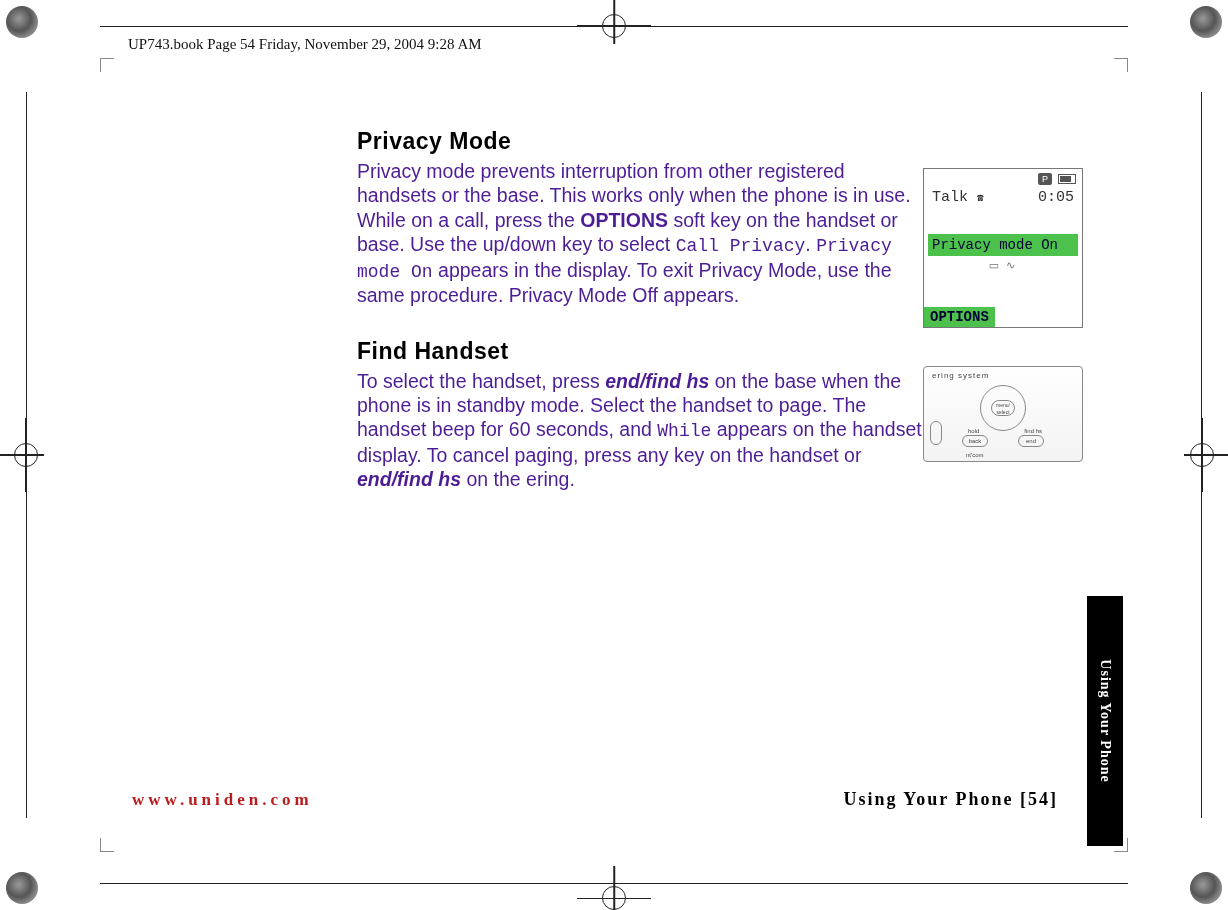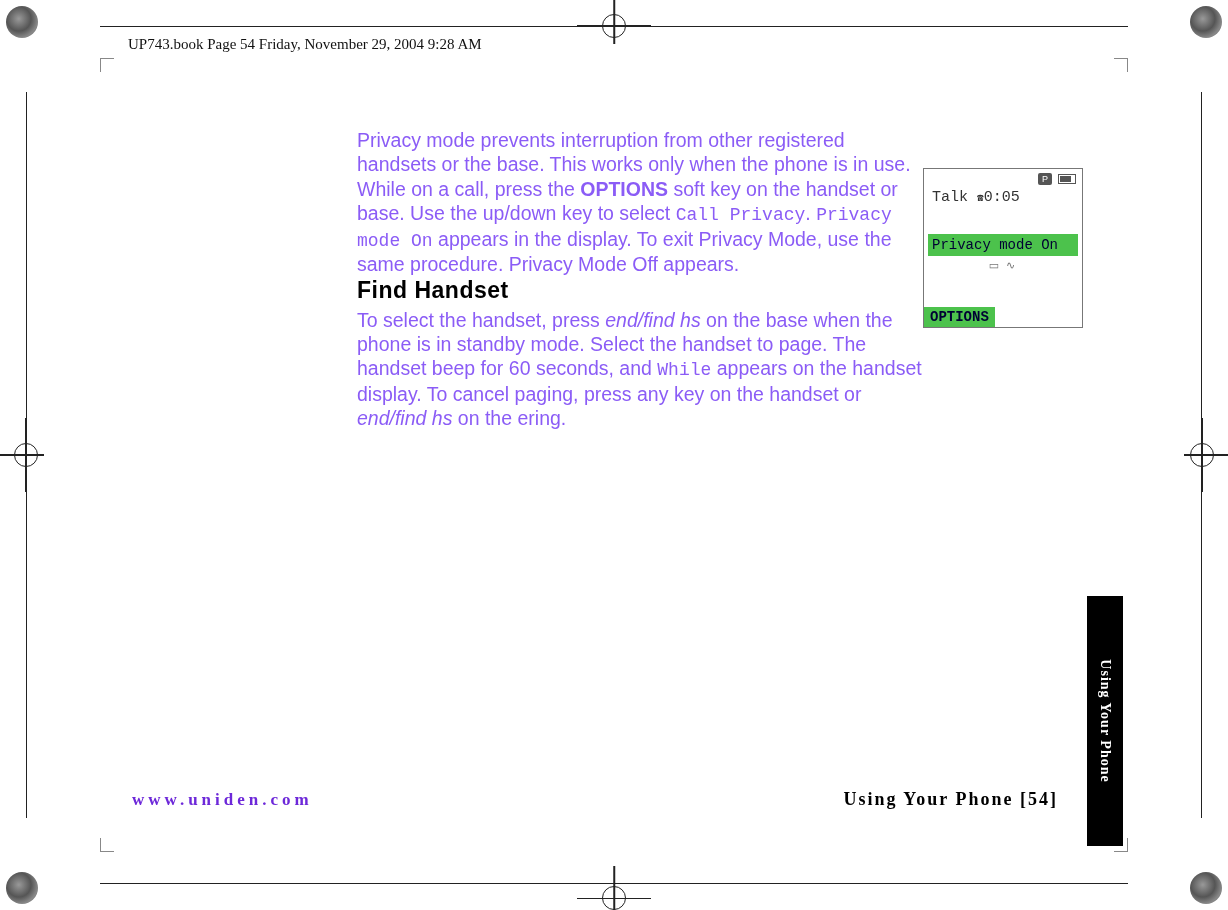--- a/index.html
+++ b/index.html
@@ -37,44 +37,44 @@
 .long-v.left{left:26px;top:92px;bottom:92px}
 .long-v.right{right:26px;top:92px;bottom:92px}
 .print-header{position:absolute;top:36px;left:128px;font-family:"Times New Roman",serif;font-size:15px;color:#111}
 .inner-corner{position:absolute;width:14px;height:14px;border:1px solid #888}
 .inner-corner.tl{top:58px;left:100px;border-right:none;border-bottom:none}
 .inner-corner.tr{top:58px;right:100px;border-left:none;border-bottom:none}
 .inner-corner.bl{bottom:58px;left:100px;border-right:none;border-top:none}
 .inner-corner.br{bottom:58px;right:100px;border-left:none;border-top:none}
 .content{position:absolute;left:357px;top:128px;width:730px}
 h2{font-family:"Trebuchet MS",Tahoma,sans-serif;font-weight:700;font-size:23px;letter-spacing:0.5px;margin-bottom:4px;color:#000}
-p.body{font-family:"Trebuchet MS",Tahoma,sans-serif;font-size:19.5px;line-height:1.25;color:#8b5cf6;width:570px}
+p.body{font-family:"Trebuchet MS",Tahoma,sans-serif;font-size:19.5px;line-height:1.25;color:#4c1d95;width:570px}
 .mono{font-family:"Courier New",monospace;font-size:18px;letter-spacing:0px}
-.em{font-style:italic;font-weight:400}
+.em{font-style:italic;font-weight:700}
 .b{font-weight:700}
-.sec2{}
+.sec2{margin-top:30px}
 .phone-screen{position:absolute;right:4px;top:40px;width:160px;height:160px;background:#fff;border:1px solid #777}
 .ps-top{height:20px;display:flex;justify-content:flex-end;align-items:center;gap:6px;padding:0 6px}
 .ps-icon{width:14px;height:12px;background:#555;font-size:9px;color:#fff;text-align:center;line-height:12px;border-radius:2px}
 .ps-batt{width:18px;height:10px;border:1px solid #555;position:relative}
 .ps-batt:before{content:"";position:absolute;left:1px;top:1px;bottom:1px;width:70%;background:#555}
-.ps-row{display:flex;justify-content:flex-start;padding:0 8px;font-family:"Courier New",monospace;font-size:15px;color:#333}
+.ps-row{display:flex;justify-content:space-between;padding:0 8px;font-family:"Courier New",monospace;font-size:15px;color:#333}
 .ps-banner{margin:28px 4px 0;height:22px;background:#4cc24c;color:#003;font-family:"Courier New",monospace;font-size:14px;line-height:22px;padding:0 4px;overflow:hidden;white-space:nowrap}
 .ps-wave{text-align:center;font-size:11px;color:#777;margin-top:3px;letter-spacing:2px}
 .ps-softkey{position:absolute;bottom:0;left:0;height:20px;background:#4cc24c;color:#003;font-family:"Courier New",monospace;font-weight:700;font-size:14px;line-height:20px;padding:0 6px}
 .base-img{position:absolute;right:4px;top:238px;width:160px;height:96px;border:1px solid #888;border-radius:4px;background:linear-gradient(#fff,#f3f3f3)}
 .base-label{position:absolute;top:4px;left:8px;font-size:8px;letter-spacing:1px;color:#444}
 .base-dpad{position:absolute;top:18px;left:50%;transform:translateX(-50%);width:46px;height:46px;border:1px solid #888;border-radius:50%}
 .base-center{position:absolute;top:50%;left:50%;transform:translate(-50%,-50%);width:24px;height:16px;border:1px solid #888;border-radius:8px;font-size:5px;text-align:center;line-height:7px;padding-top:1px;color:#444}
 .base-btn{position:absolute;width:26px;height:12px;border:1px solid #888;border-radius:6px;font-size:6px;text-align:center;line-height:10px;color:#444}
 .base-btn.b1{bottom:14px;left:38px}
 .base-btn.b2{bottom:14px;right:38px}
 .base-lbl{position:absolute;font-size:6px;color:#444}
 .base-knob{position:absolute;left:6px;bottom:16px;width:12px;height:24px;border:1px solid #888;border-radius:6px}
-.footer-left{position:absolute;bottom:100px;left:132px;font-family:Georgia,"Times New Roman",serif;font-weight:700;letter-spacing:4px;font-size:17px;color:#6d28d9}
+.footer-left{position:absolute;bottom:100px;left:132px;font-family:Georgia,"Times New Roman",serif;font-weight:700;letter-spacing:4px;font-size:17px;color:#b91c1c}
 .footer-right{position:absolute;bottom:100px;right:170px;font-family:Georgia,"Times New Roman",serif;font-weight:700;letter-spacing:2px;font-size:18px;color:#000}
 .side-tab{position:absolute;right:105px;bottom:64px;width:36px;height:250px;background:#000}
 .side-tab span{position:absolute;left:50%;top:50%;transform:translate(-50%,-50%) rotate(90deg);transform-origin:center;color:#fff;font-family:Georgia,"Times New Roman",serif;font-weight:700;font-size:14px;letter-spacing:1px;white-space:nowrap}
 </style>
 </head>
 <body>
 
 <div class="radial r1"></div>
 <div class="radial r2"></div>
 <div class="radial r3"></div>
@@ -107,20 +107,21 @@
   </div>
 
 <div class="inner-corner tl"></div>
 <div class="inner-corner tr"></div>
 <div class="inner-corner bl"></div>
 <div class="inner-corner br"></div>
 
 <div class="print-header">UP743.book  Page 54  Friday, November 29, 2004  9:28 AM</div>
 
 <div class="content">
+  <h2>Privacy Mode</h2>
   <p class="body">
     <span>Privacy mode prevents interruption from other registered handsets or the base. This works only when the phone is in use. While on a call, press the </span><span class="b">OPTIONS</span><span> soft key on the handset or base. Use the up/down key to select </span><span class="mono">Call Privacy</span><span>. </span><span class="mono">Privacy mode On</span><span> appears in the display. To exit Privacy Mode, use the same procedure. Privacy Mode Off appears.</span>
   </p>
 
   <div class="sec2">
     <h2>Find Handset</h2>
     <p class="body">
       <span>To select the handset, press </span><span class="em">end/find hs</span><span> on the base when the phone is in standby mode. Select the handset to page. The handset beep for 60 seconds, and </span><span class="mono">While</span><span> appears on the handset display. To cancel paging, press any key on the handset or </span><span class="em">end/find hs</span><span> on the ering.</span>
     </p>
   </div>
@@ -132,19 +133,31 @@
     </div>
     <div class="ps-row">
       <span><span>Talk</span> <span style="font-size:11px">☎</span></span>
       <span>0:05</span>
     </div>
     <div class="ps-banner">Privacy mode On</div>
     <div class="ps-wave">▭ ∿</div>
     <div class="ps-softkey">OPTIONS</div>
   </div>
 
+  <div class="base-img">
+    <div class="base-label">ering  system</div>
+    <div class="base-dpad">
+      <div class="base-center"><span>menu/</span><br><span>select</span></div>
+    </div>
+    <div class="base-knob"></div>
+    <div class="base-lbl" style="bottom:27px;left:44px">hold</div>
+    <div class="base-lbl" style="bottom:27px;right:40px">find hs</div>
+    <div class="base-btn b1">back</div>
+    <div class="base-btn b2">end</div>
+    <div class="base-lbl" style="bottom:3px;left:42px">nt'com</div>
+  </div>
 </div>
 
 <div class="footer-left">www.uniden.com</div>
 <div class="footer-right">Using Your Phone [54]</div>
 <div class="side-tab">
     <span>Using Your Phone</span>
   </div>
 
 </body></html>

